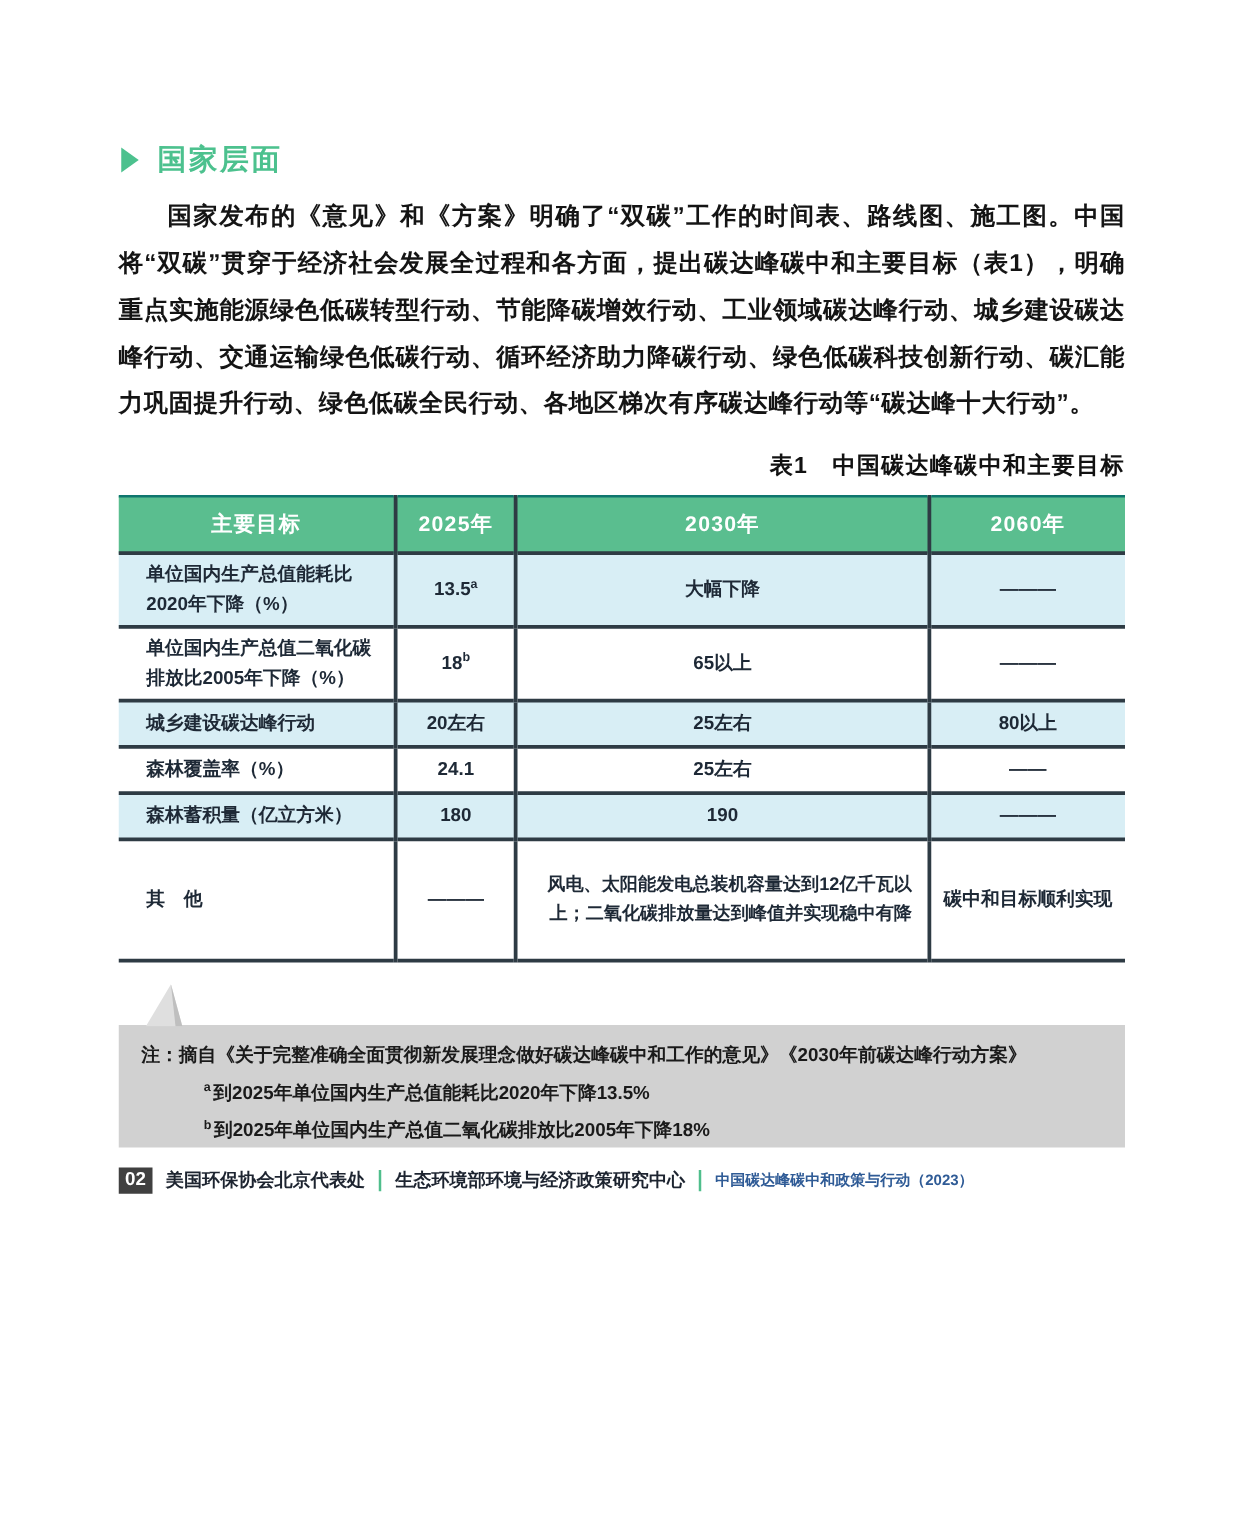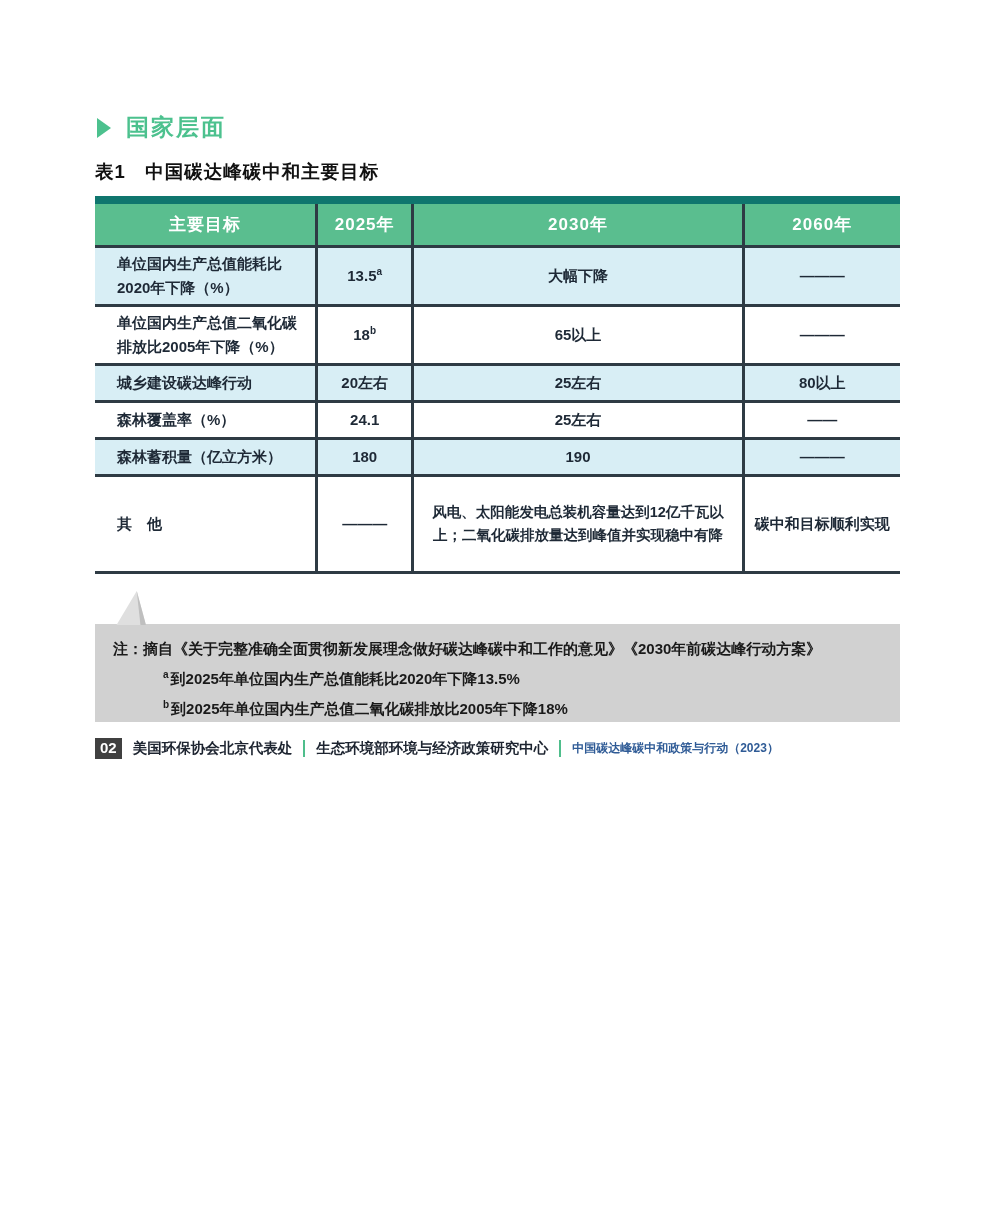--- a/index.html
+++ b/index.html
@@ -36,28 +36,28 @@
     font-size:19.5px; line-height:37.5px;
     font-weight:700; color:#141414;
     text-align:justify;
     text-indent:2em;
     letter-spacing:0.5px;
   }
 
   
   .table-title {
     margin:16px 0 12px 0;
-    text-align:left;
+    text-align:right;
     font-size:18.5px; font-weight:700; color:#111111;
     letter-spacing:1px;
   }
   table.targets {
     width:100%;
     border-collapse:collapse;
-    border-top:8px solid #0f766e;
+    border-top:2px solid #0f766e;
     border-bottom:3px solid #2E3B44;
     font-weight:700;
     color:#1E2936;
   }
   table.targets th {
     background:#5ABE8F; color:#ffffff;
     font-size:17px; height:46px;
     letter-spacing:1px;
   }
   table.targets th:not(:last-child),
@@ -72,21 +72,21 @@
   table.targets tbody tr:nth-child(odd) td { background:#D8EEF5; }
   table.targets tbody tr:nth-child(even) td { background:#ffffff; }
   table.targets tbody tr:nth-child(1) td { height:58px; }
   table.targets tbody tr:nth-child(2) td { height:54px; }
   table.targets tbody tr:nth-child(3) td { height:37px; }
   table.targets tbody tr:nth-child(4) td { height:37px; }
   table.targets tbody tr:nth-child(5) td { height:37px; }
   table.targets tbody tr:nth-child(6) td { height:56px; }
   td.c-target { text-align:left !important; padding-left:22px !important; }
   table.targets tbody tr:nth-child(6) td:nth-child(3) {
-    text-align:center; font-size:14.5px; padding:24px 12px;
+    text-align:right; font-size:14.5px; padding:24px 12px;
   }
   table.targets sup { font-size:10px; font-weight:700; }
 
   
   .note-wrap { position:relative; margin-top:50px; }
   .note-tail {
     position:absolute; top:-33px; left:16px;
     width:46px; height:34px;
     background:#DFDFDF;
     clip-path:polygon(12% 100%, 56% 0%, 76% 100%);
@@ -129,20 +129,21 @@
 </head>
 <body>
 
 <div class="page">
 
   <section>
     <div class="sec-head">
       <span class="tri"></span>
       <h2 class="sec-title">国家层面</h2>
     </div>
+    <p class="body-p">国家发布的《意见》和《方案》明确了“双碳”工作的时间表、路线图、施工图。中国将“双碳”贯穿于经济社会发展全过程和各方面，提出碳达峰碳中和主要目标（表1），明确重点实施能源绿色低碳转型行动、节能降碳增效行动、工业领域碳达峰行动、城乡建设碳达峰行动、交通运输绿色低碳行动、循环经济助力降碳行动、绿色低碳科技创新行动、碳汇能力巩固提升行动、绿色低碳全民行动、各地区梯次有序碳达峰行动等“碳达峰十大行动”。</p>
   </section>
 
   <div class="table-title">表1　中国碳达峰碳中和主要目标</div>
 
   <table class="targets">
     <colgroup>
       <col style="width:27.5%">
         <col style="width:12%">
         <col style="width:41%">
         <col style="width:19.5%">

